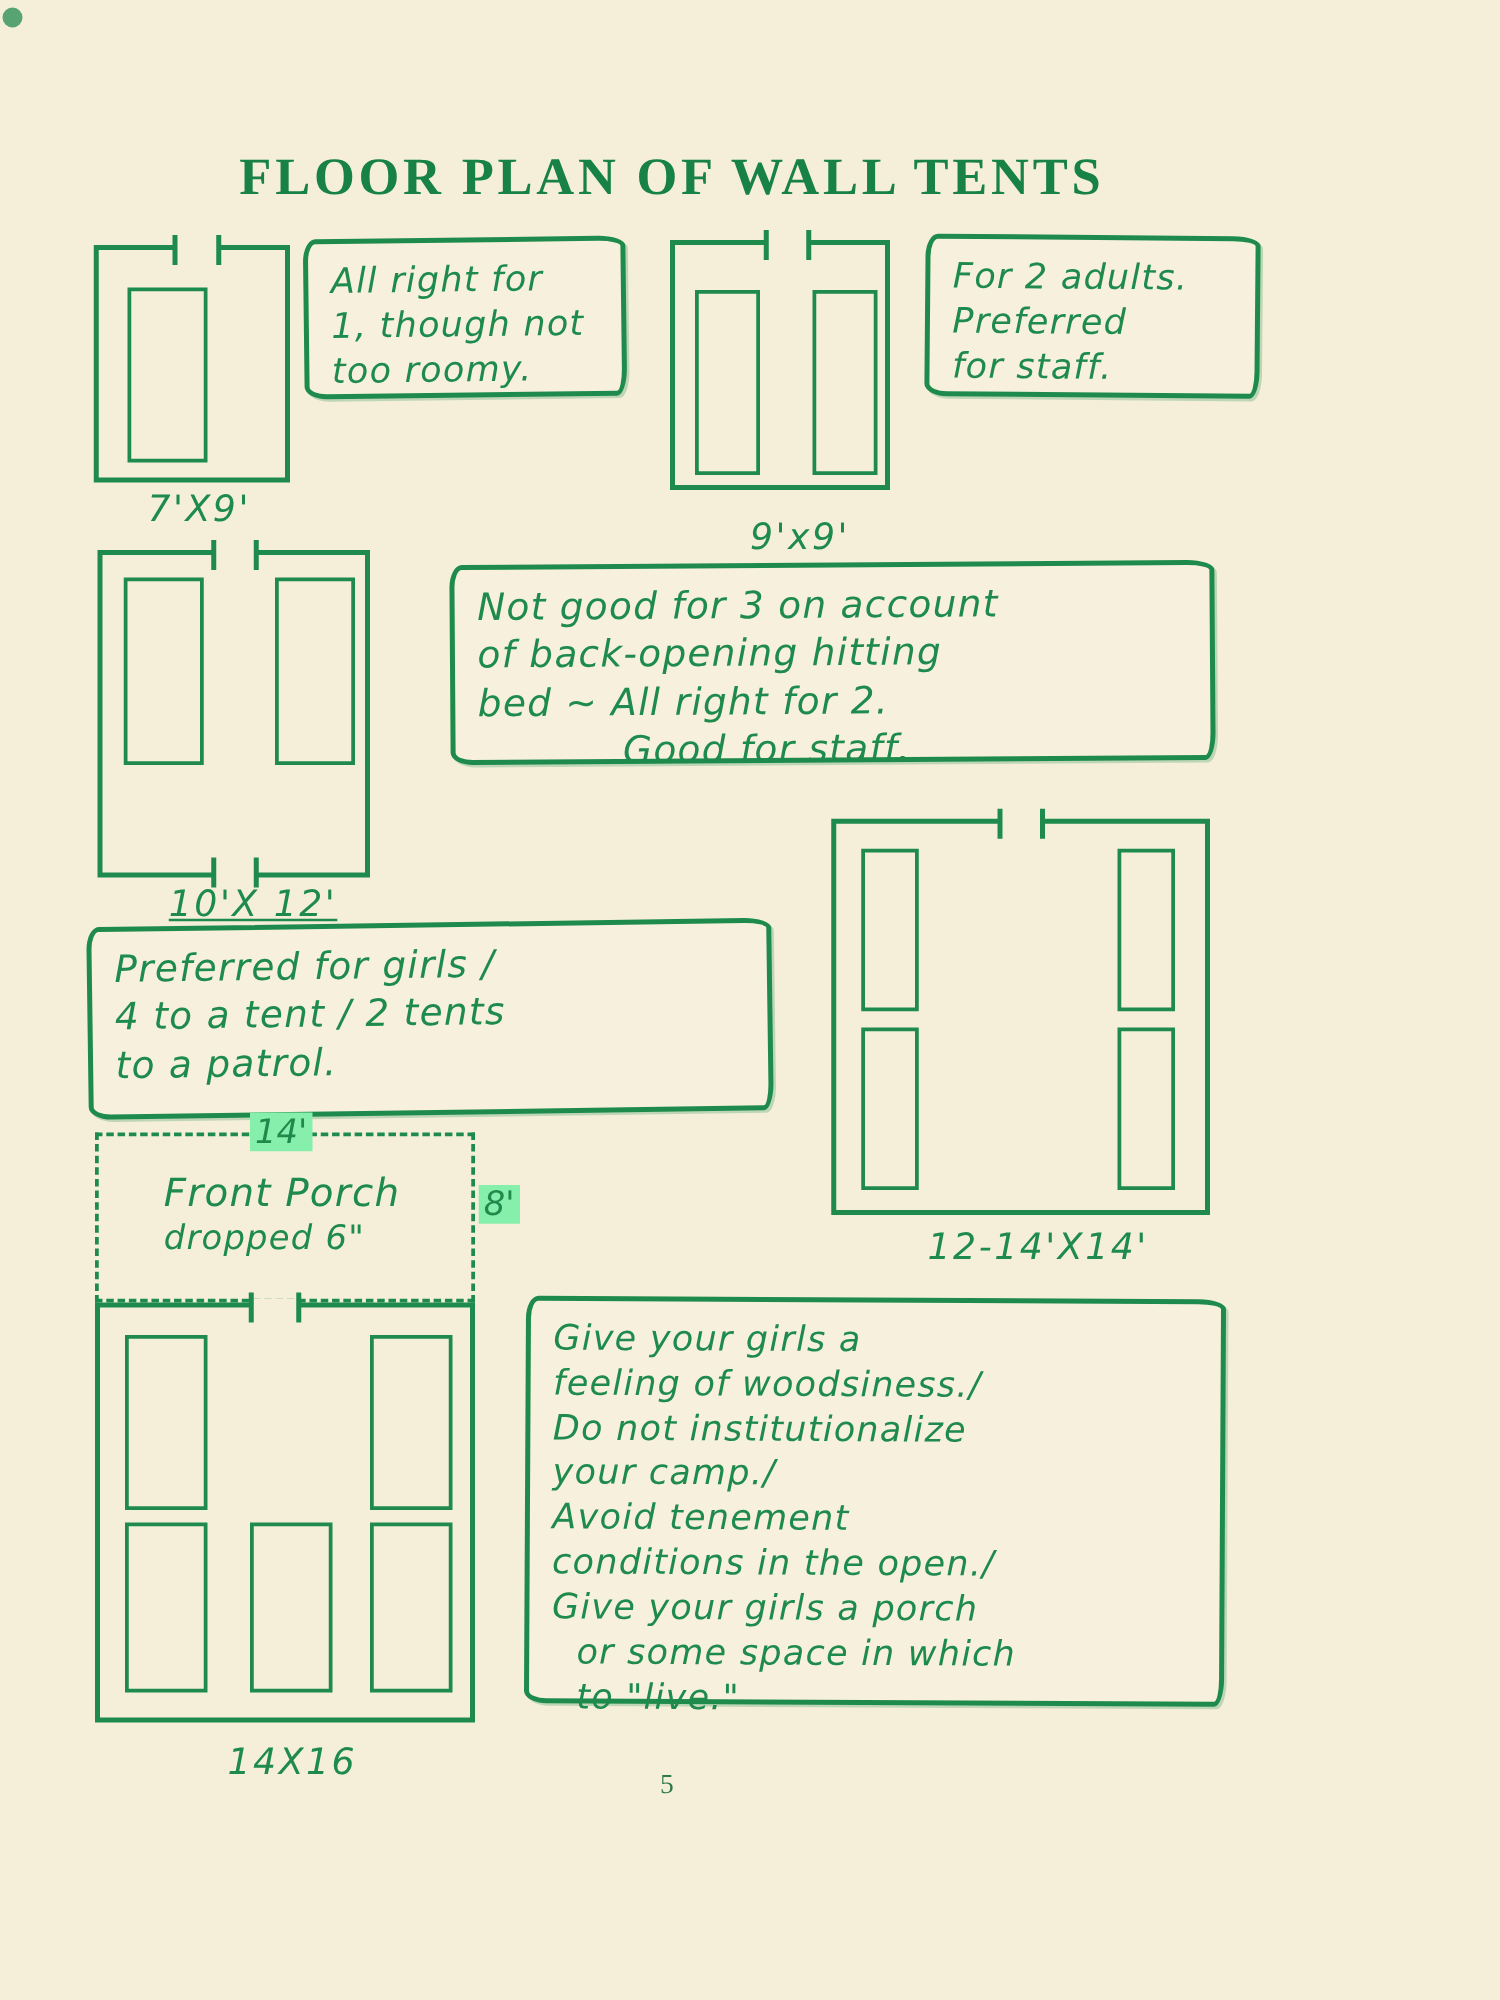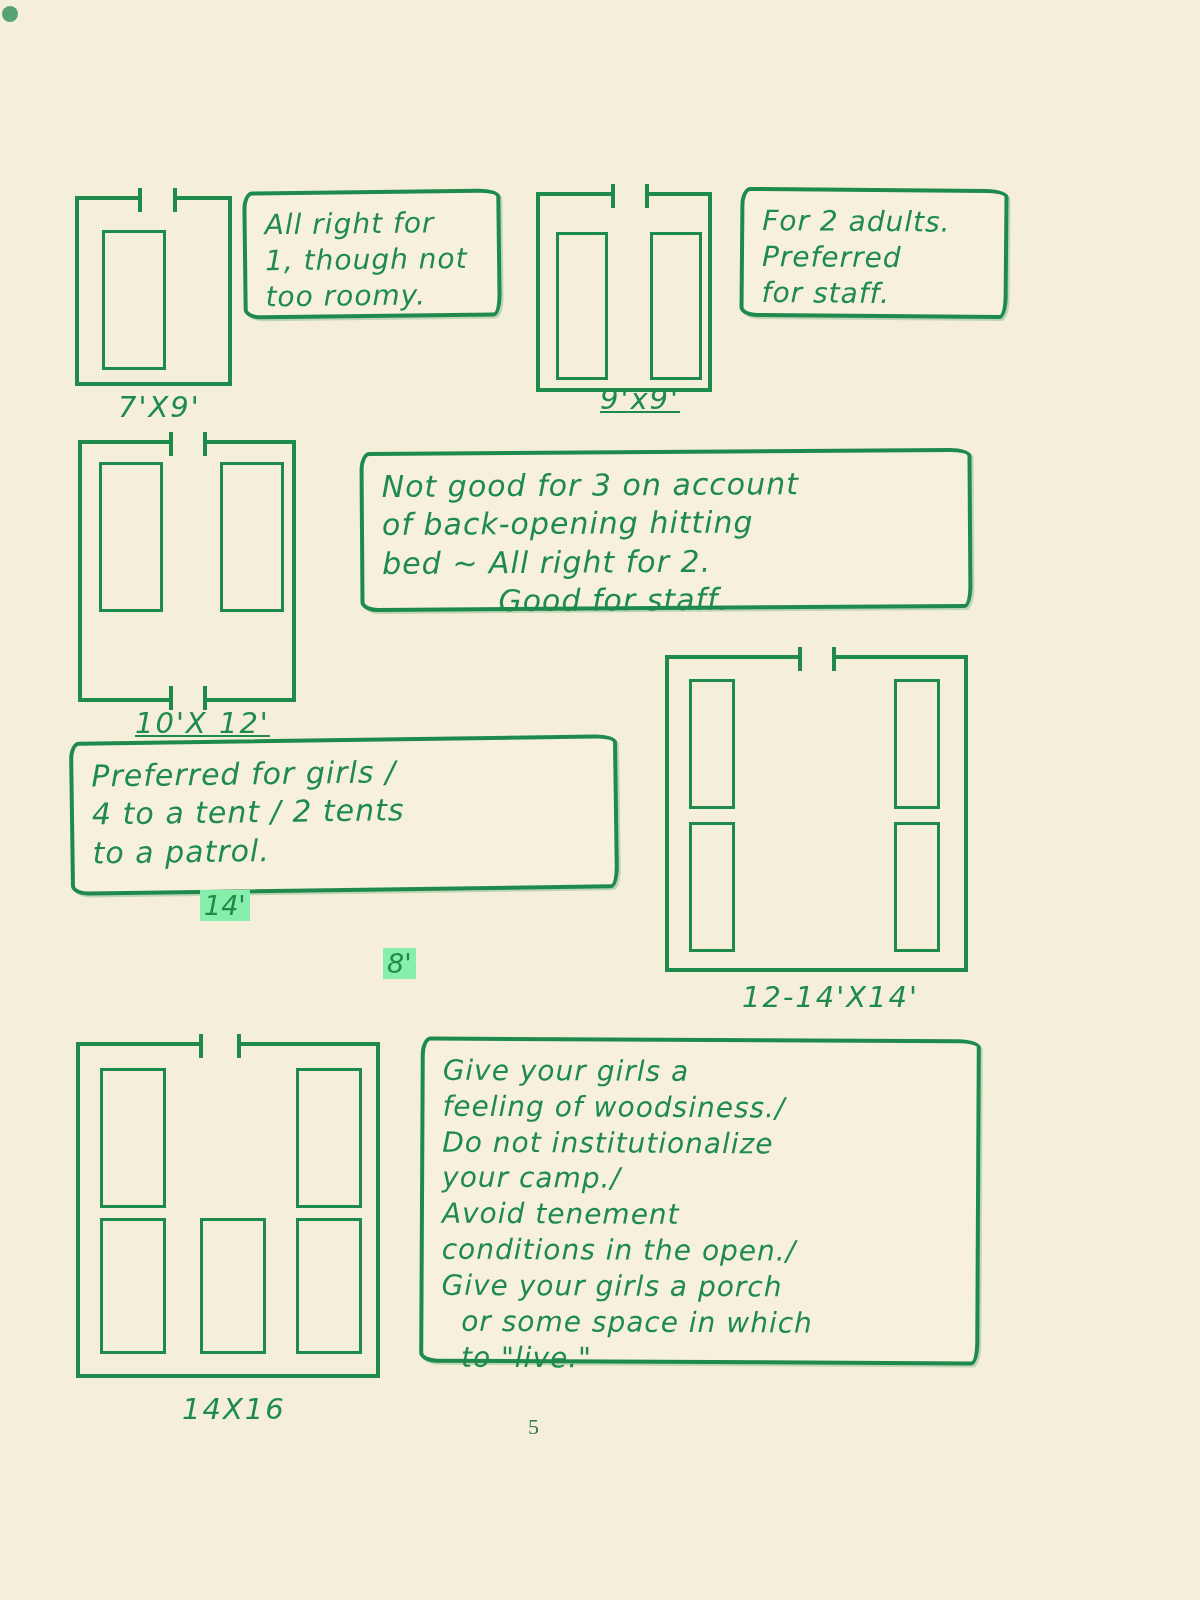--- a/index.html
+++ b/index.html
@@ -60,37 +60,38 @@
     font-family:"Liberation Serif", serif;font-size:22px;color:#2f7a4a;
   }
 </style>
 </head>
 <body>
 
 <div class="page">
 
   <div class="ink-blot"></div>
 
+  <div class="title">FLOOR PLAN OF WALL TENTS</div>
 
   <div class="plan" style="left:75px;top:196px;width:157px;height:190px;">
     <div class="door top" style="left:60px;width:37px;"></div>
     <div class="cot" style="left:23px;top:30px;width:64px;height:140px;"></div>
   </div>
   <div class="dim" style="left:118px;top:390px;">7'X9'</div>
 
   <div class="note n1" style="left:243px;top:190px;width:258px;height:128px;">All right for
 1, though not
 too roomy.</div>
 
   <div class="plan" style="left:536px;top:192px;width:176px;height:200px;">
     <div class="door top" style="left:72px;width:36px;"></div>
     <div class="cot" style="left:16px;top:36px;width:52px;height:148px;"></div>
     <div class="cot" style="left:110px;top:36px;width:52px;height:148px;"></div>
   </div>
-  <div class="dim" style="left:600px;top:382px;text-decoration:underline;">9'x9'</div>
+  <div class="dim" style="left:600px;top:412px;">9'x9'</div>
 
   <div class="note n2" style="left:740px;top:188px;width:268px;height:130px;">For 2 adults.
 Preferred
 for staff.</div>
 
   <div class="plan" style="left:78px;top:440px;width:218px;height:262px;">
     <div class="door top" style="left:88px;width:36px;"></div>
     <div class="door bottom" style="left:88px;width:36px;"></div>
     <div class="cot" style="left:17px;top:18px;width:64px;height:150px;"></div>
     <div class="cot" style="left:138px;top:18px;width:64px;height:150px;"></div>
@@ -108,20 +109,24 @@
     <div class="cot" style="left:20px;top:163px;width:46px;height:130px;"></div>
     <div class="cot" style="left:225px;top:20px;width:46px;height:130px;"></div>
     <div class="cot" style="left:225px;top:163px;width:46px;height:130px;"></div>
   </div>
   <div class="dim" style="left:742px;top:980px;">12-14'X14'</div>
 
   <div class="note n4" style="left:70px;top:738px;width:548px;height:154px;">Preferred for girls /
 4 to a tent / 2 tents
 to a patrol.</div>
 
+  <div class="porch" style="left:76px;top:906px;width:304px;height:136px;">
+    <div class="porch-title" style="left:52px;top:28px;">Front Porch</div>
+    <div class="porch-sub" style="left:52px;top:66px;">dropped 6"</div>
+  </div>
   <div class="side-dim" style="left:200px;top:890px;">14'</div>
   <div class="side-dim" style="left:383px;top:948px;">8'</div>
 
   <div class="plan" style="left:76px;top:1042px;width:304px;height:336px;">
     <div class="door top" style="left:120px;width:40px;"></div>
     <div class="cot" style="left:20px;top:22px;width:66px;height:140px;"></div>
     <div class="cot" style="left:216px;top:22px;width:66px;height:140px;"></div>
     <div class="cot" style="left:20px;top:172px;width:66px;height:136px;"></div>
     <div class="cot" style="left:120px;top:172px;width:66px;height:136px;"></div>
     <div class="cot" style="left:216px;top:172px;width:66px;height:136px;"></div>

